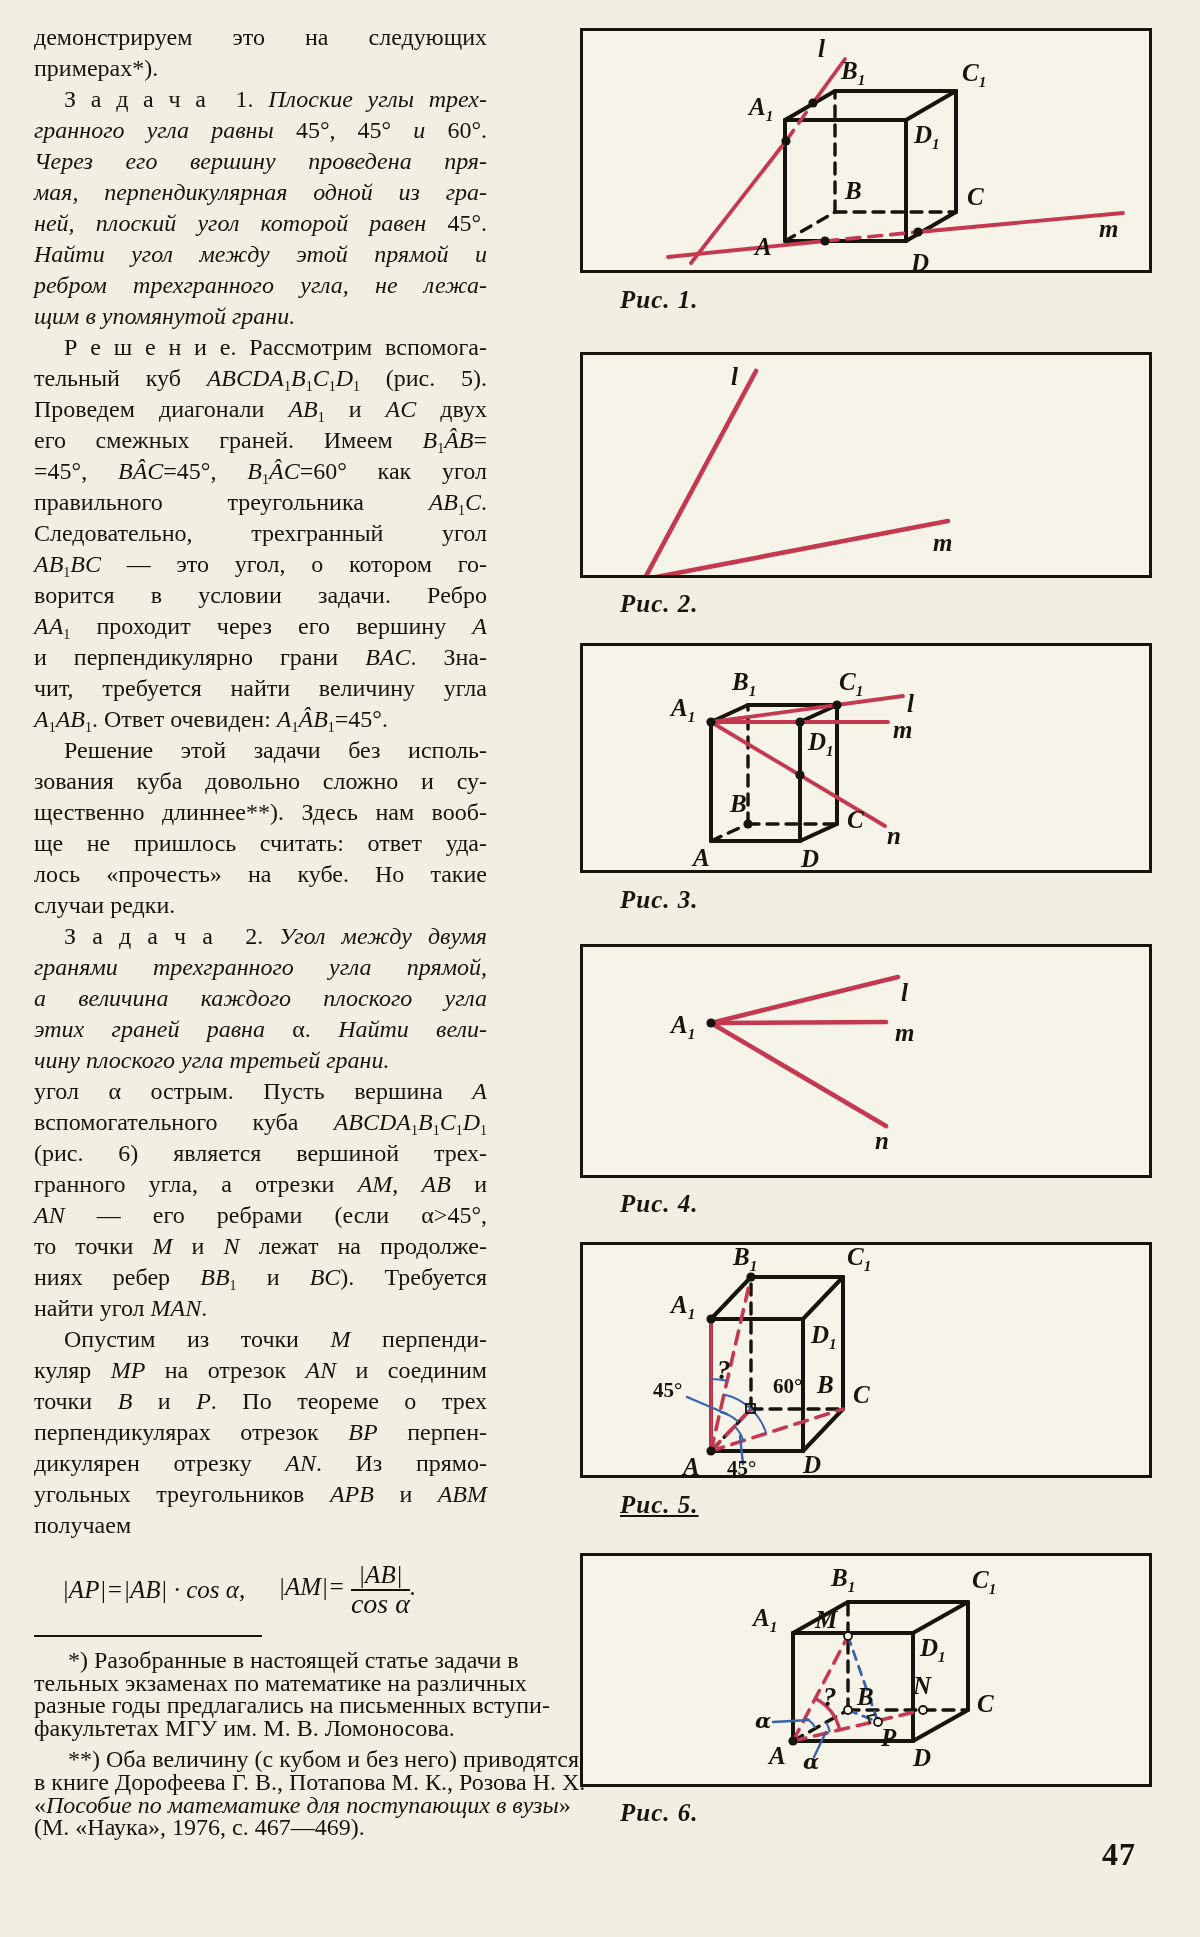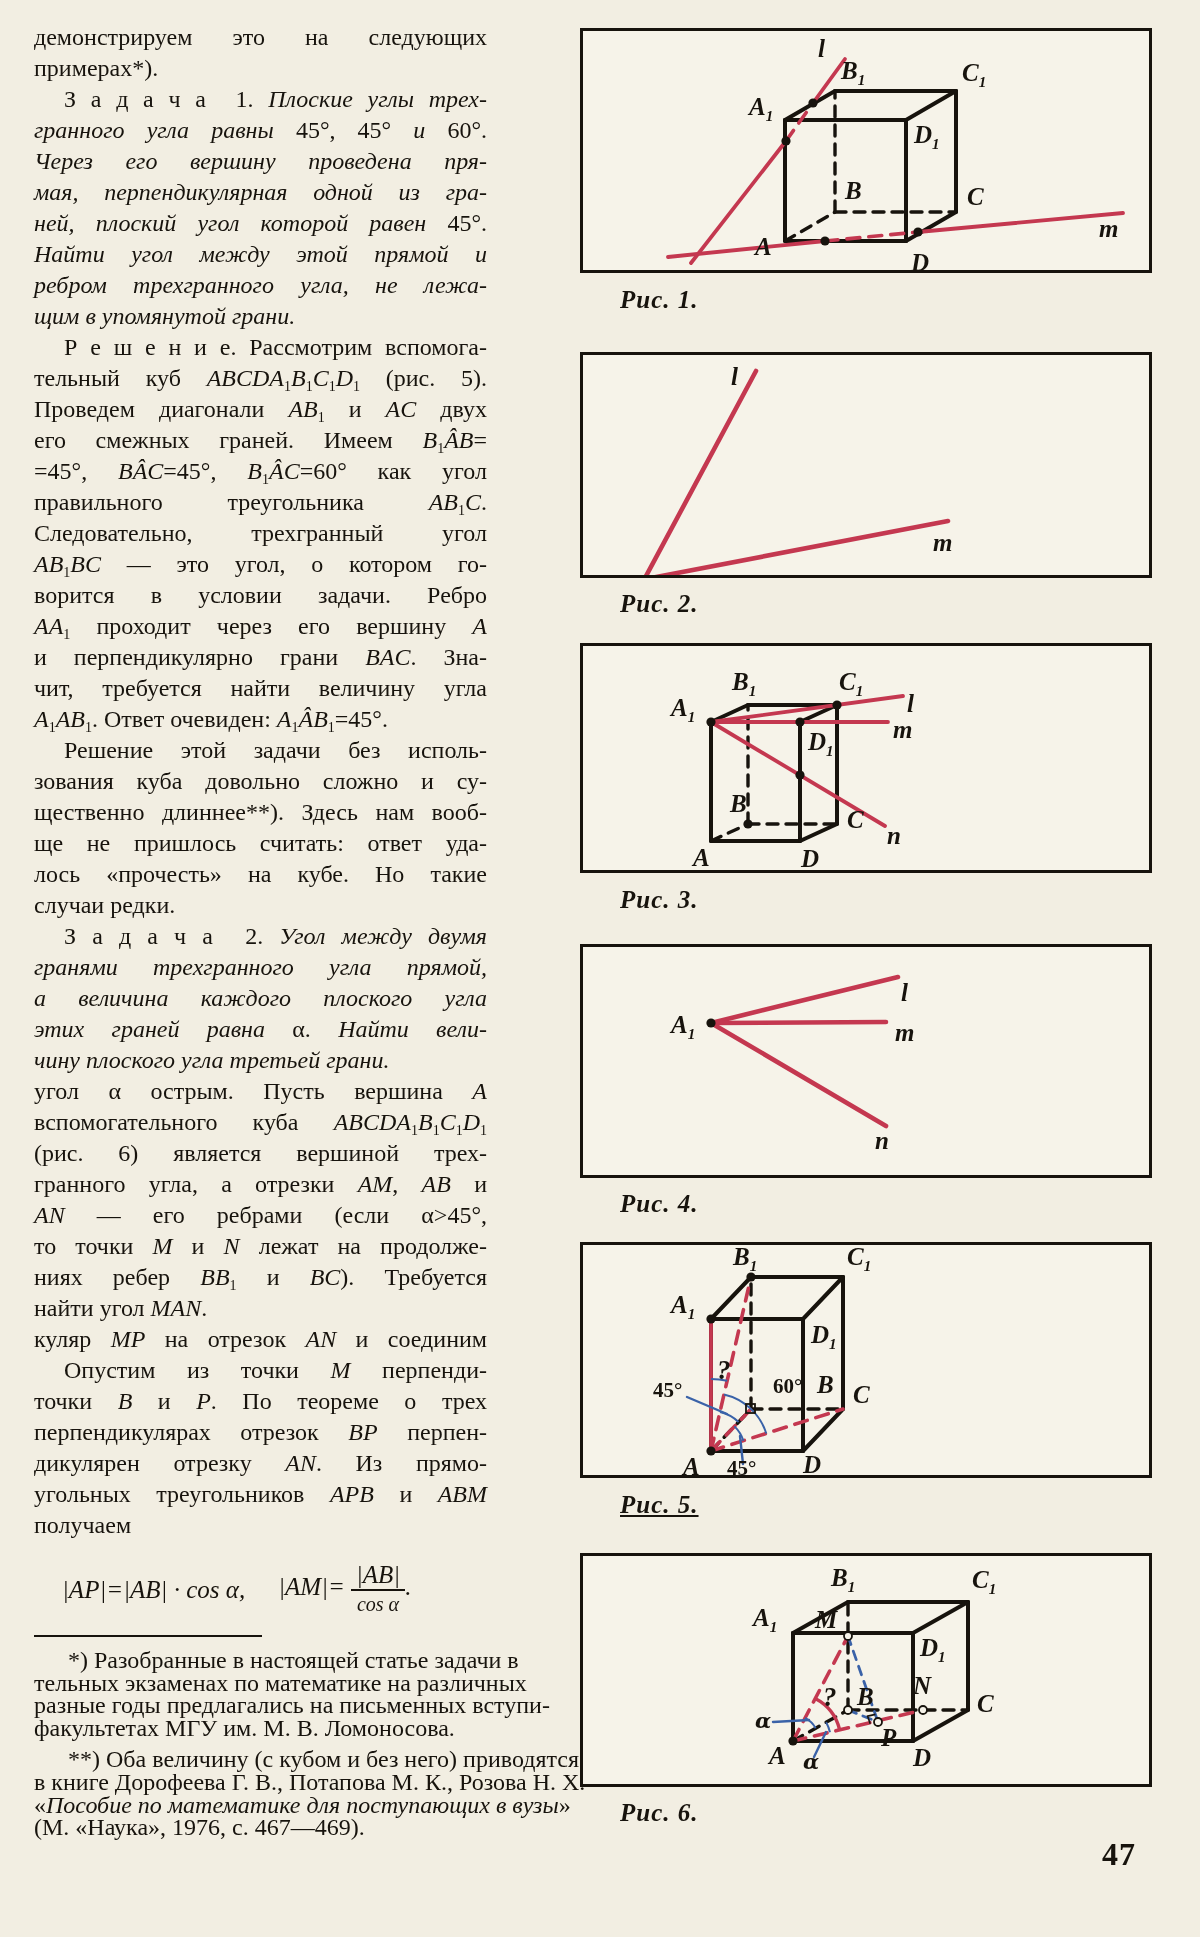--- a/index.html
+++ b/index.html
@@ -33,21 +33,21 @@
   .ln i{font-style:italic;margin-top:38px;}
   .ln sub{font-size:14px;vertical-align:-5px;line-height:0;}
   
   .formula{
     margin-top:16px;padding-left:28px;height:64px;
     font-style:italic;font-size:25px;
     display:flex;align-items:center;gap:33px;white-space:nowrap;
   }
   .frac{display:inline-block;vertical-align:middle;text-align:center;margin-left:6px;}
   .frac .num{display:block;border-bottom:2.4px solid var(--ink);padding:0 5px 1px 5px;line-height:26px;}
-  .frac .den{display:block;line-height:26px;font-size:20px;}
+  .frac .den{display:block;line-height:26px;font-size:28px;}
   
   .fnrule{width:228px;border-top:2.5px solid var(--ink);margin:14px 0 12px 0;}
   .footnotes{font-size:24px;line-height:22.6px;}
   .fn-ln{height:22.6px;white-space:nowrap;text-align:justify;text-align-last:justify;}
   .fn-ln.end{text-align-last:left;}
   .fn-ln.ind{padding-left:34px;}
   .fn-gap{height:9px;}
   .footnotes i{font-style:italic;}
   
   .fig{
@@ -124,22 +124,22 @@
       <div class="ln"><i>этих граней равна</i> α. <i>Найти вели-</i></div>
       <div class="ln end"><i>чину плоского угла третьей грани.</i></div>
       <div class="ln">угол α острым. Пусть вершина <i>A</i></div>
       <div class="ln">вспомогательного куба <i>ABCDA</i><sub>1</sub><i>B</i><sub>1</sub><i>C</i><sub>1</sub><i>D</i><sub>1</sub></div>
       <div class="ln">(рис. 6) является вершиной трех-</div>
       <div class="ln">гранного угла, а отрезки <i>AM</i>, <i>AB</i> и</div>
       <div class="ln"><i>AN</i> — его ребрами (если α&gt;45°,</div>
       <div class="ln">то точки <i>M</i> и <i>N</i> лежат на продолже-</div>
       <div class="ln">ниях ребер <i>BB</i><sub>1</sub> и <i>BC</i>). Требуется</div>
       <div class="ln end">найти угол <i>MAN</i>.</div>
+      <div class="ln ind">Опустим из точки <i>M</i> перпенди-</div>
       <div class="ln">куляр <i>MP</i> на отрезок <i>AN</i> и соединим</div>
-      <div class="ln ind">Опустим из точки <i>M</i> перпенди-</div>
       <div class="ln">точки <i>B</i> и <i>P</i>. По теореме о трех</div>
       <div class="ln">перпендикулярах отрезок <i>BP</i> перпен-</div>
       <div class="ln">дикулярен отрезку <i>AN</i>. Из прямо-</div>
       <div class="ln">угольных треугольников <i>APB</i> и <i>ABM</i></div>
       <div class="ln end">получаем</div>
       <div class="formula">
         <span>|AP|=|AB| · cos α,</span>
         <span class="f2"><span>|AM|=</span><span class="frac"><span class="num">|AB|</span><span class="den">cos α</span></span><span>.</span></span>
       </div>
       <div class="fnrule"></div>

